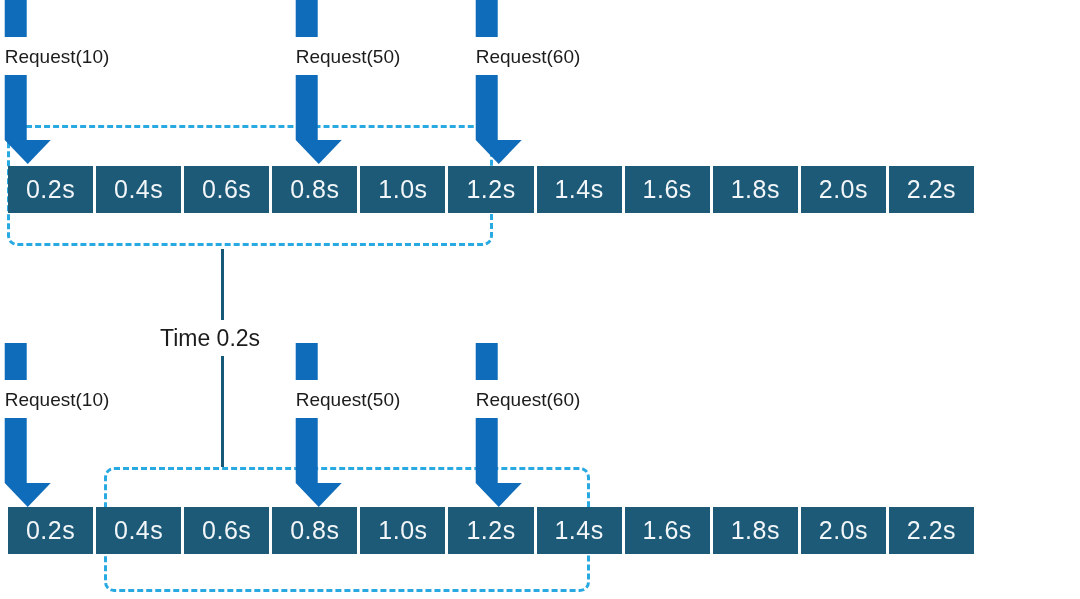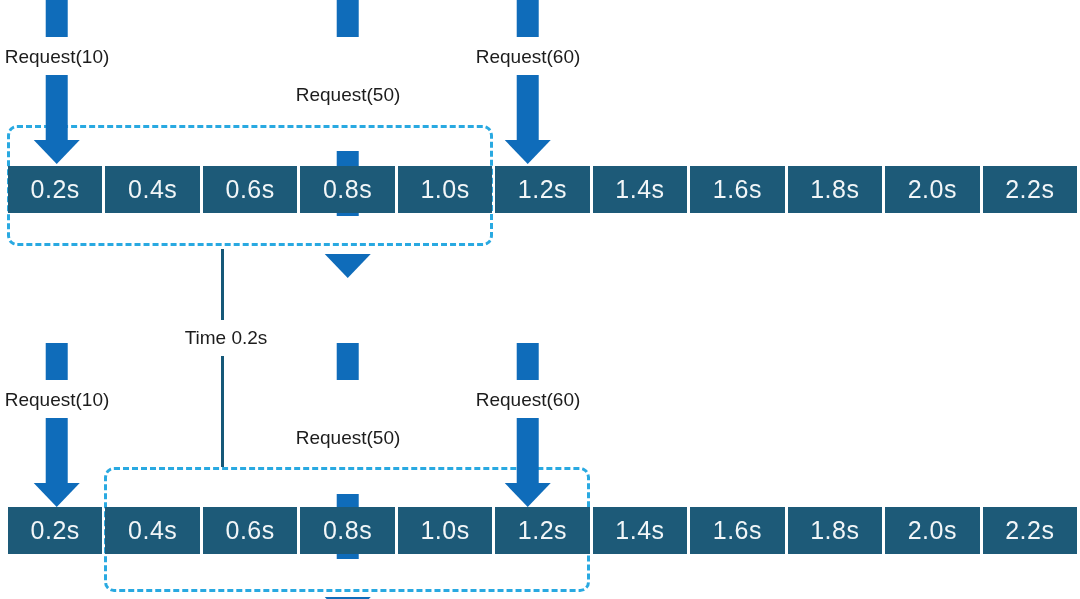--- a/index.html
+++ b/index.html
@@ -10,21 +10,21 @@
     height: 599px;
     background: #ffffff;
     font-family: "Liberation Sans", sans-serif;
     overflow: hidden;
   }
 
   
   .timeline {
     position: absolute;
     left: 8px;
-    width: 1069px;
+    width: 966px;
     display: flex;
     gap: 3px;
     z-index: 3;
   }
   #timeline-top    { top: 166px; height: 47px; }
   #timeline-bottom { top: 507px; height: 47px; }
   .cell {
     flex: 1;
     background: var(--cell-fill, #1d5a78);
     color: var(--cell-text, #f2f6f8);
@@ -54,24 +54,24 @@
     z-index: 2;
   }
   #requests-top    { top: 0; }
   #requests-bottom { top: 343px; }
   .request-group {
     position: absolute;
     top: 0;
     transform: translateX(-50%);
     display: flex;
     flex-direction: column;
-    align-items: center;
+    align-items: flex-start;
   }
   .request-group:nth-child(1) { left: 57px;  }
-  .request-group:nth-child(2) { left: 348px; gap: 38px; }
+  .request-group:nth-child(2) { left: 348px; }
   .request-group:nth-child(3) { left: 528px; }
   .tail {
     width: 22px;
     height: 37px;
     background: var(--arrow-blue, #0f6cba);
     margin-bottom: 9px;
   }
   .request-label {
     font-size: 19px;
     line-height: 22px;
@@ -97,24 +97,24 @@
     position: absolute;
     left: 221px;
     width: 3px;
     background: var(--connector-line, #155878);
     z-index: 1;
   }
   #connector-seg-1 { top: 249px; height: 71px; }
   #connector-seg-2 { top: 356px; height: 111px; }
   #time-label {
     position: absolute;
-    left: 226px;
+    left: 210px;
     top: 327px;
     transform: translateX(-50%);
-    font-size: 19px;
+    font-size: 23px;
     line-height: 22px;
     color: var(--label-text, #1c1c1c);
     white-space: nowrap;
     z-index: 2;
   }
 </style>
 </head>
 <body>
 
 <div id="stage">

